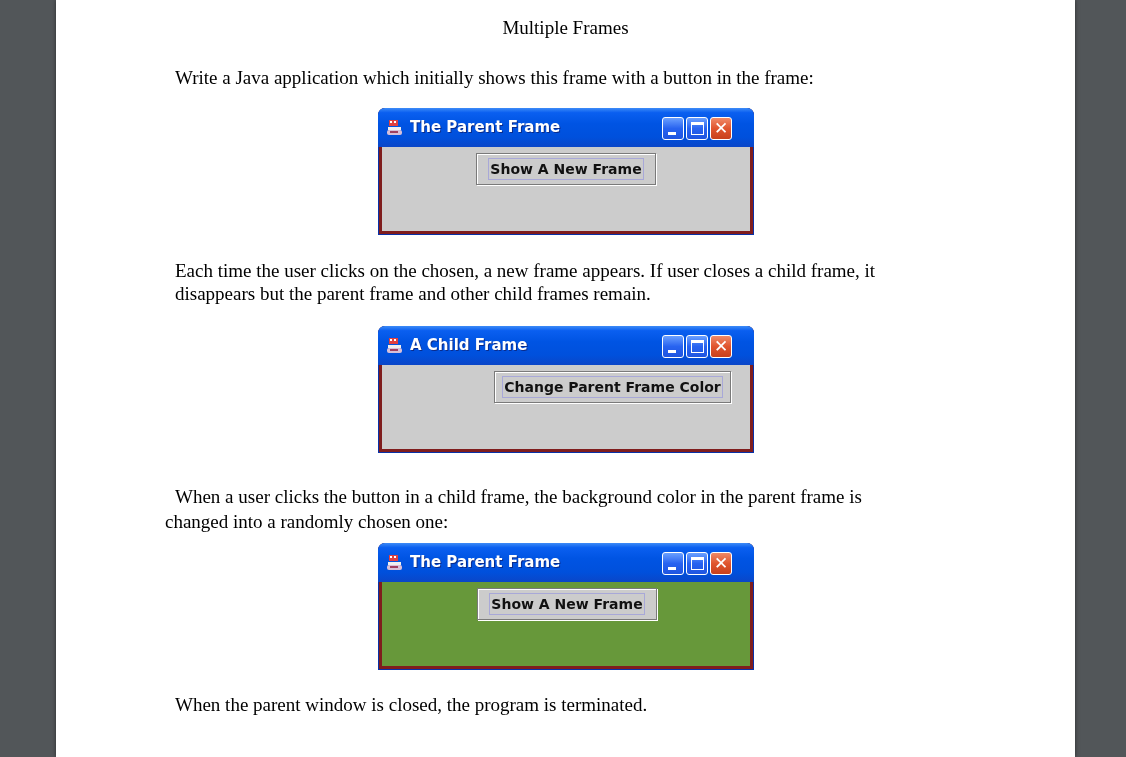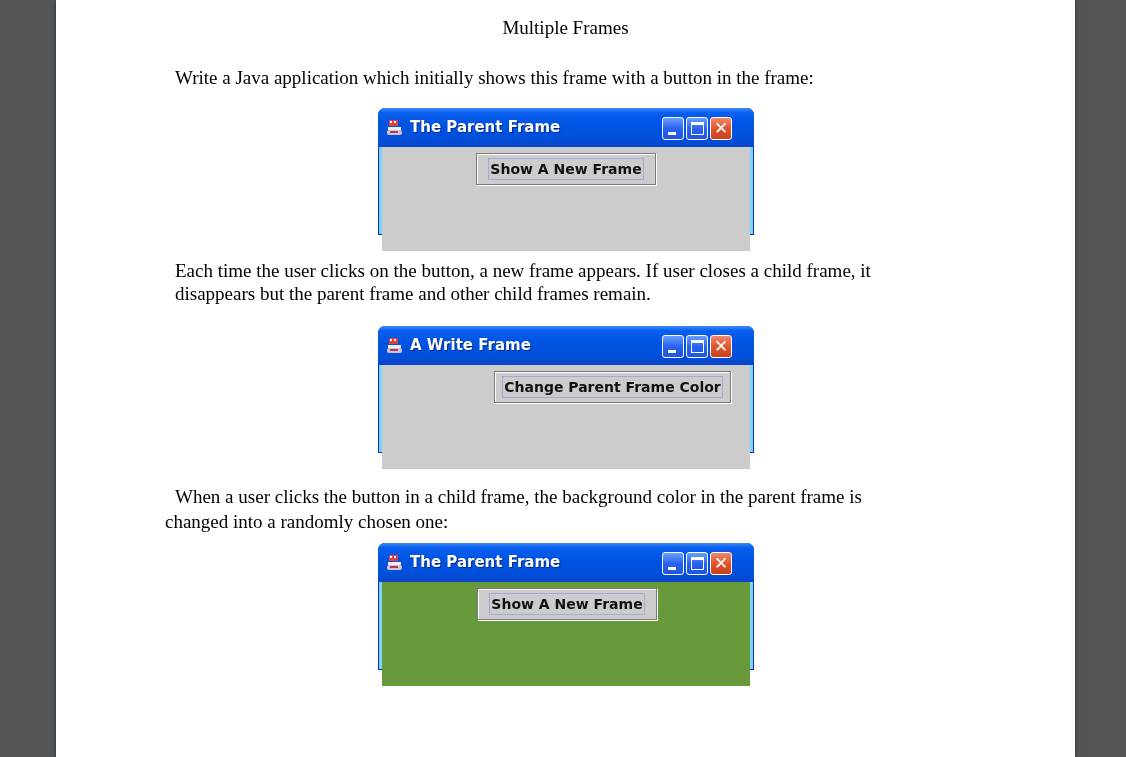--- a/index.html
+++ b/index.html
@@ -20,21 +20,21 @@
       position: absolute;
       font-family: "Liberation Serif", "DejaVu Serif", serif;
       font-size: 19px; color: #000; line-height: 21px;
       white-space: nowrap;
     }
     .title { left: 0; width: 1019px; text-align: center; top: 17px; }
 
     .frame {
       position: absolute;
       width: 376px; height: 127px;
-      background: #7dd3fc;
+      background: #7f1d1d;
       border-radius: 7px 7px 0 0;
       box-shadow: inset 0 0 0 1px #0831a8;
     }
     .titlebar {
       position: absolute; left: 0; top: 0; width: 376px; height: 39px;
       border-radius: 7px 7px 0 0;
       background: linear-gradient(to bottom, #3d8bf7 0%, #0a5ff0 12%, #0054e3 40%, #0050dc 75%, #0a46c8 100%);
     }
     .app-icon {
       position: absolute; left: 8px; top: 11px; width: 18px; height: 18px;
@@ -56,21 +56,21 @@
     .wbtn.close { left: 332px; background: linear-gradient(to bottom, #f08a68 0%, #e0552e 50%, #c8401c 100%); }
     .wbtn .glyph { position: absolute; }
     .min .glyph { left: 5px; bottom: 4px; width: 8px; height: 3px; background: #fff; }
     .max .glyph { left: 4px; top: 4px; width: 13px; height: 13px; border: 1px solid #fff; border-top-width: 3px; }
     .close .glyph {
       left: 0; top: 0; width: 20px; height: 21px;
       color: #fff; font-family: "DejaVu Sans", sans-serif; font-weight: bold;
       font-size: 17px; line-height: 21px; text-align: center;
     }
     .body {
-      position: absolute; left: 4px; top: 39px; width: 368px; height: 104px;
+      position: absolute; left: 4px; top: 39px; width: 368px; height: 84px;
       background: #cccccc;
     }
     .body.green { background: #67983a; }
     .jbtn {
       position: absolute; top: 6px; height: 32px;
       background: #cccccc;
       border: 1px solid #7a7a7a;
       box-shadow: inset 1px 1px 0 #ffffff, 1px 1px 0 #ffffff;
       font-family: "DejaVu Sans", "Liberation Sans", sans-serif;
       font-weight: bold; font-size: 14px; color: #111;
@@ -113,34 +113,34 @@
             <span class="glyph">✕</span>
           </div>
       </div>
       <div class="body">
         <div class="jbtn" style="left:94px; width:180px;">
           <span class="lbl">Show A New Frame</span>
         </div>
       </div>
     </div>
 
-    <div class="txt" style="left:119px; top:260px;">Each time the user clicks on the button, a new frame appears. If user closes a child frame, it</div>
+    <div class="txt" style="left:119px; top:260px;">Each time the user clicks on the chosen, a new frame appears. If user closes a child frame, it</div>
     <div class="txt" style="left:119px; top:283px;font-family:Liberation Serif, serif;">disappears but the parent frame and other child frames remain.</div>
 
     <div class="frame" style="left:322px; top:326px;">
       <div class="titlebar">
         <svg class="app-icon" viewBox="0 0 18 18">
           <rect x="3" y="1" width="9" height="6" fill="#e04040"></rect>
           <rect x="4" y="2" width="2" height="2" fill="#fff"></rect>
           <rect x="8" y="2" width="2" height="2" fill="#fff"></rect>
           <rect x="2" y="8" width="13" height="3" fill="#f0f0f0"></rect>
           <rect x="1" y="11" width="15" height="5" rx="2" fill="#d8c0d8"></rect>
           <rect x="4" y="12" width="8" height="2" fill="#a04060"></rect>
         </svg>
-        <span class="frame-title">A Write Frame</span>
+        <span class="frame-title">A Child Frame</span>
         <div class="wbtn min">
             <span class="glyph"></span>
           </div>
         <div class="wbtn max">
             <span class="glyph"></span>
           </div>
         <div class="wbtn close">
             <span class="glyph">✕</span>
           </div>
       </div>
@@ -175,15 +175,16 @@
             <span class="glyph">✕</span>
           </div>
       </div>
       <div class="body green">
         <div class="jbtn" style="left:95px; width:180px;">
           <span class="lbl">Show A New Frame</span>
         </div>
       </div>
     </div>
 
+    <div class="txt" style="left:119px; top:694px;">When the parent window is closed, the program is terminated.</div>
 
   </div>
 </div>
 
 </body></html>

